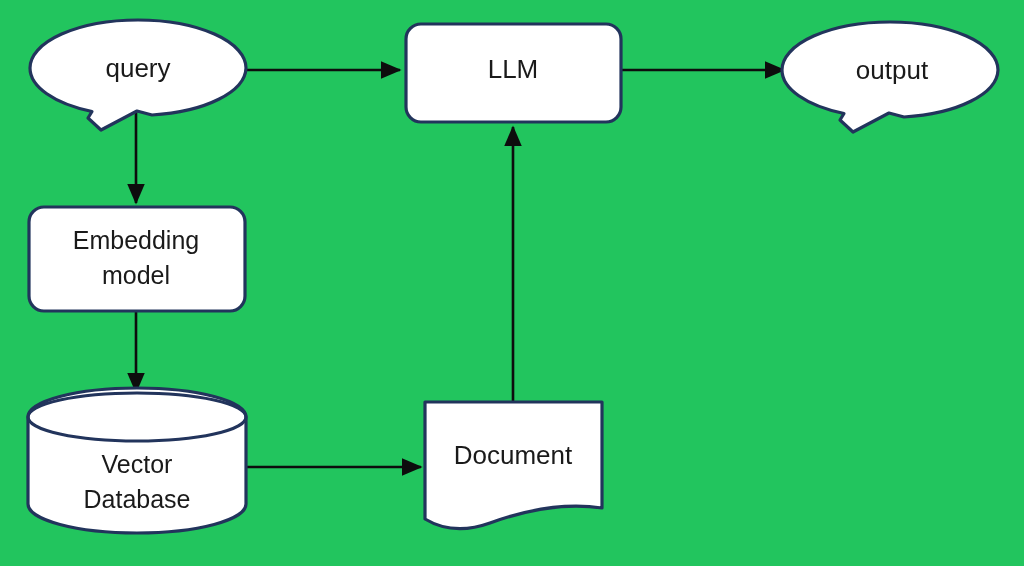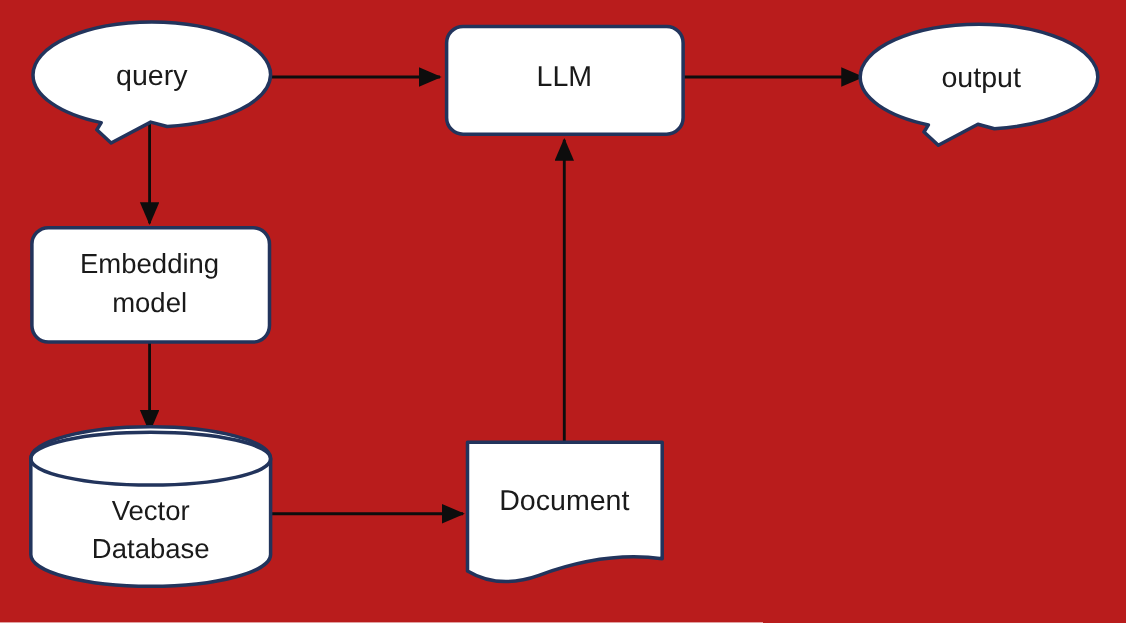--- a/index.html
+++ b/index.html
@@ -11,21 +11,21 @@
   body {
     width: 1024px;
     height: 566px;
     font-family: "Liberation Sans", sans-serif;
     overflow: hidden;
   }
   #diagram-root {
     position: relative;
     width: 1024px;
     height: 566px;
-    background: #b91c1c;
+    background: #22c55e;
   }
   svg#diagram-canvas {
     display: block;
     width: 1024px;
     height: 566px;
   }
   .node-shape {
     fill: #ffffff;
     stroke: #22345c;
     stroke-width: 3.2;

